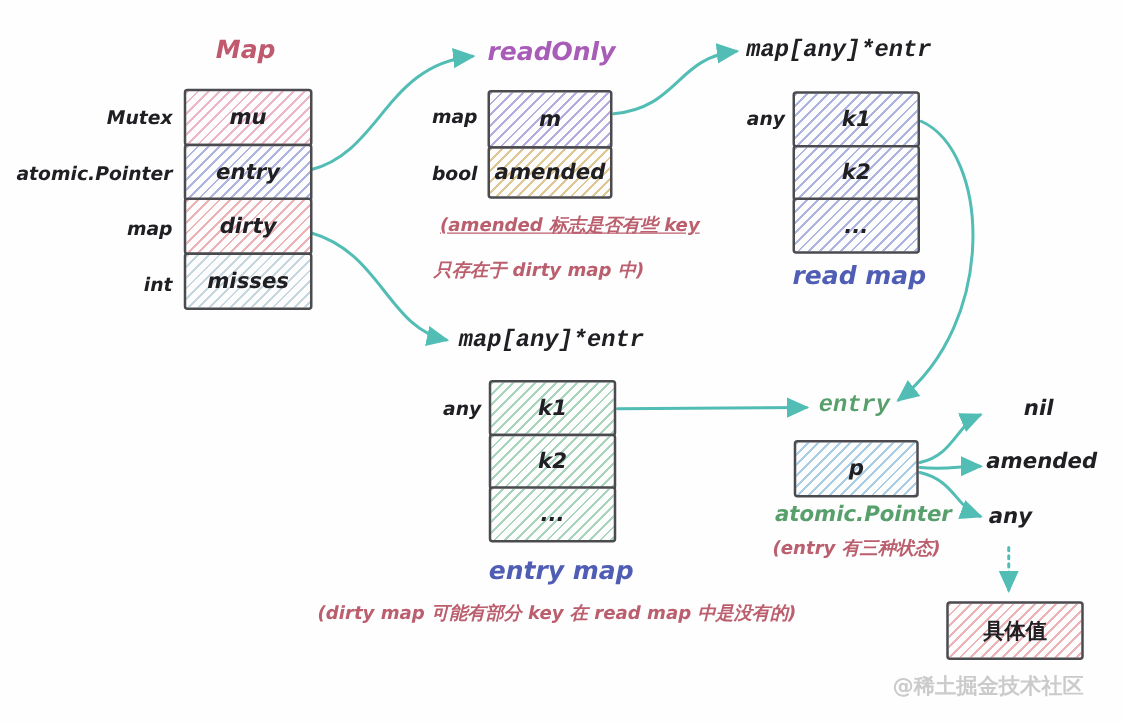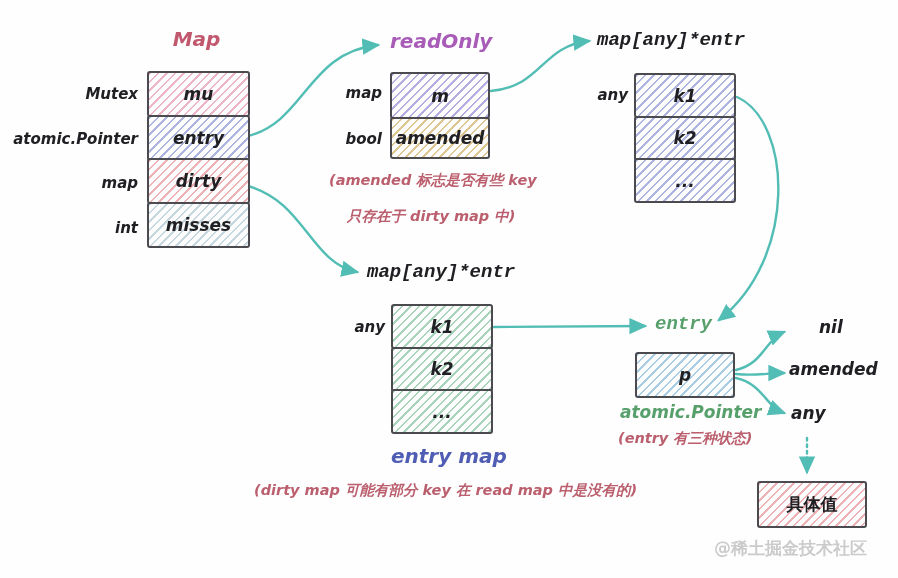--- a/index.html
+++ b/index.html
@@ -92,38 +92,39 @@
 
   <div class="struct" style="left:390px;top:72px;width:100px;">
     <div class="cell lavender" style="height:47px;">
         <span>m</span>
       </div>
     <div class="cell tan" style="height:42px;">
         <span>amended</span>
       </div>
   </div>
 
-  <div class="abs note" style="left:329px;top:171px;">(amended 标志是否有些 key</div>
+  <div class="abs note" style="left:352px;top:171px;text-decoration:underline;">(amended 标志是否有些 key</div>
   <div class="abs note" style="left:347px;top:207px;">只存在于 dirty map 中)</div>
 
   <div class="abs sig-title" style="left:597px;top:29px;">map[any]*entr</div>
   <div class="abs type-label" style="right:270px;top:86px;">any</div>
 
   <div class="struct" style="left:634px;top:73px;width:102px;">
     <div class="cell indigo" style="height:45px;">
         <span>k1</span>
       </div>
     <div class="cell indigo" style="height:45px;">
         <span>k2</span>
       </div>
     <div class="cell indigo" style="height:45px;">
         <span>...</span>
       </div>
   </div>
 
+  <div class="abs caption-blue" style="left:634px;top:208px;width:102px;">read map</div>
 
   <div class="abs sig-title" style="left:367px;top:261px;">map[any]*entr</div>
   <div class="abs type-label" style="right:513px;top:318px;">any</div>
 
   <div class="struct" style="left:391px;top:304px;width:102px;">
     <div class="cell green-h" style="height:45px;">
         <span>k1</span>
       </div>
     <div class="cell green-h" style="height:45px;">
         <span>k2</span>

